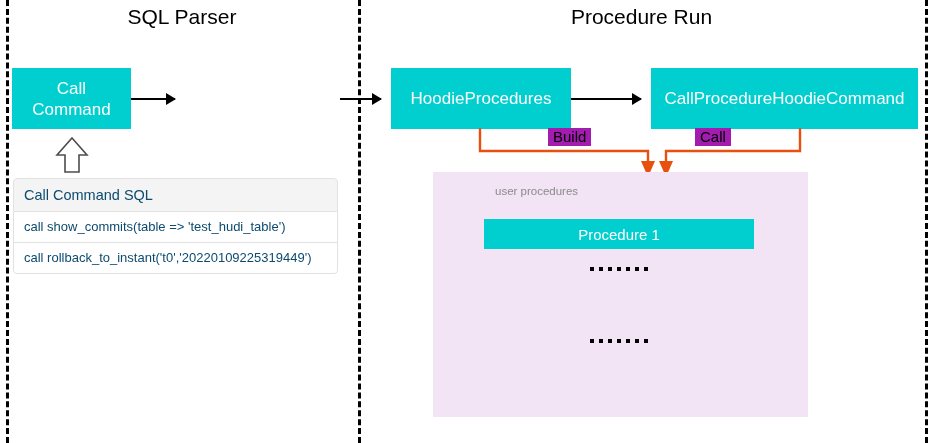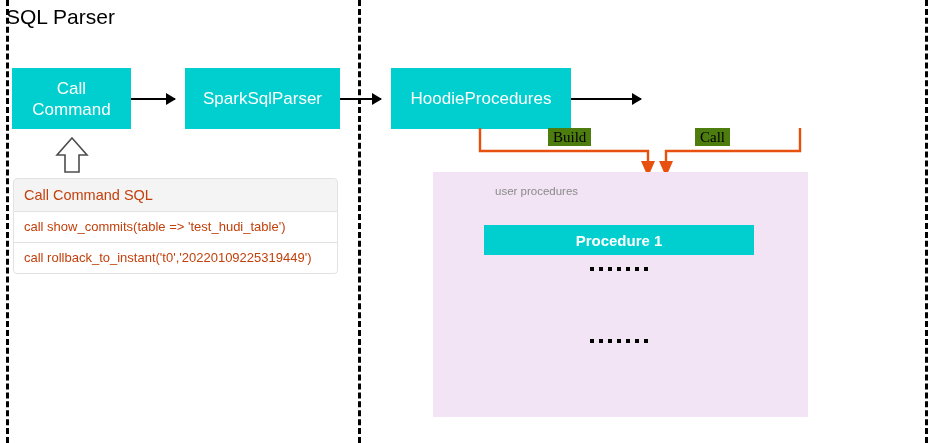--- a/index.html
+++ b/index.html
@@ -28,21 +28,21 @@
   }
   .divider.d-left  { left: 6px; }
   .divider.d-mid   { left: 358px; }
   .divider.d-right { left: 925px; }
 
   
   .section-title {
     position: absolute;
     font-size: 21px;
     color: #000000;
-    text-align: left;
+    text-align: center;
     white-space: nowrap;
     line-height: 26px;
   }
   .title-sql  { left: 6px;   top: 4px;  width: 352px; }
   .title-proc { left: 358px; top: 4px;  width: 567px; }
 
   
   .tealbox {
     position: absolute;
     background: #00CED1;
@@ -97,21 +97,21 @@
     top: 178px;
     width: 325px;
     border-radius: 4px;
     overflow: hidden;
     box-sizing: border-box;
   }
   .sql-row {
     box-sizing: border-box;
     border: 1px solid #e2e2e2;
     font-size: 13px;
-    color: #c2410c;
+    color: #0c4a6e;
     padding: 7px 10px;
     background: #ffffff;
     line-height: 16px;
   }
   .sql-row.header {
     background: #f4f4f4;
     font-size: 14.5px;
     padding: 8px 10px;
     border-top-left-radius: 4px;
     border-top-right-radius: 4px;
@@ -128,25 +128,24 @@
     left: 460px;
     top: 125px;
     width: 360px;
     height: 55px;
     overflow: visible;
   }
   .conn-label {
     position: absolute;
     font-size: 15px;
     color: #000000;
-    background: #4d7c0f;
+    background: #a21caf;
     padding: 0 5px;
     white-space: nowrap;
     line-height: 18px;
-    font-family: Liberation Serif, serif;
   }
   .label-build { left: 548px; top: 128px; }
   .label-call  { left: 695px; top: 128px; }
 
   
   .proc-panel {
     position: absolute;
     left: 433px;
     top: 172px;
     width: 375px;
@@ -169,21 +168,21 @@
     width: 270px;
     height: 30px;
     background: #01CFCF;
     color: #ffffff;
     font-size: 15px;
     display: flex;
     align-items: center;
     justify-content: center;
     box-sizing: border-box;
   }
-  .proc-1 { top: 53px; font-weight: bold; }
+  .proc-1 { top: 47px; }
   .proc-2 { top: 119px; }
   .proc-3 { top: 191px; }
   .proc-dots {
     position: absolute;
     left: 51px;
     width: 270px;
     height: 20px;
     display: flex;
     align-items: center;
     justify-content: center;
@@ -201,29 +200,30 @@
 </head>
 <body>
 
 <div id="canvas">
 
   <div class="divider d-left"></div>
   <div class="divider d-mid"></div>
   <div class="divider d-right"></div>
 
   <div class="section-title title-sql">SQL Parser</div>
+  <div class="section-title title-proc">Procedure Run</div>
 
   <div class="tealbox box-callcommand">
     <div>
       <span>Call</span><br>
       <span>Command</span>
     </div>
   </div>
-  <div class="tealbox box-sparkparser">SparkSqlParser</div>
   <div class="tealbox box-hoodieproc">HoodieProcedures</div>
+  <div class="tealbox box-callprochc">CallProcedureHoodieCommand</div>
 
   <div class="arrow-h arrow-1"></div>
   <div class="arrow-h arrow-2"></div>
   <div class="arrow-h arrow-3"></div>
 
   <svg class="up-arrow-outline" viewBox="0 0 34 38">
     <polygon points="17,2 32,19 24,19 24,36 10,36 10,19 2,19" fill="#ffffff" stroke="#4d4d4d" stroke-width="1.6" stroke-linejoin="miter"></polygon>
   </svg>
 
   <div class="sql-card">

